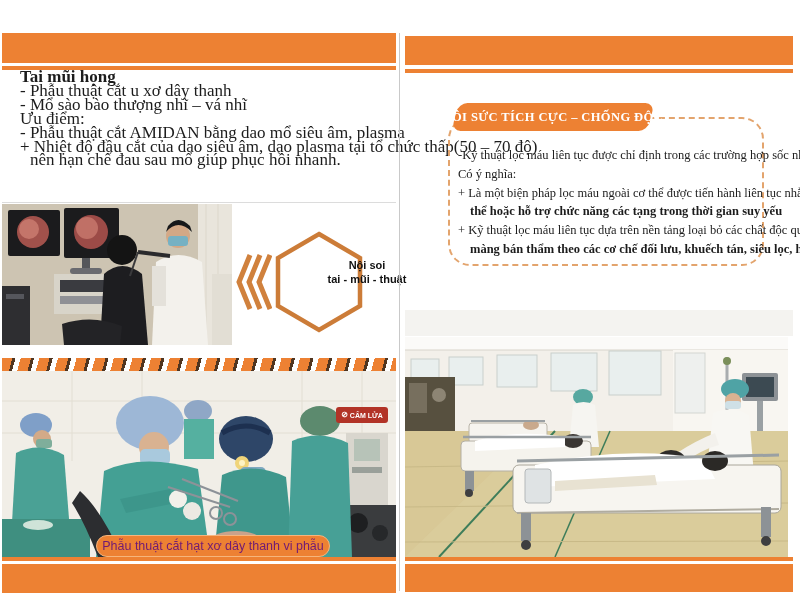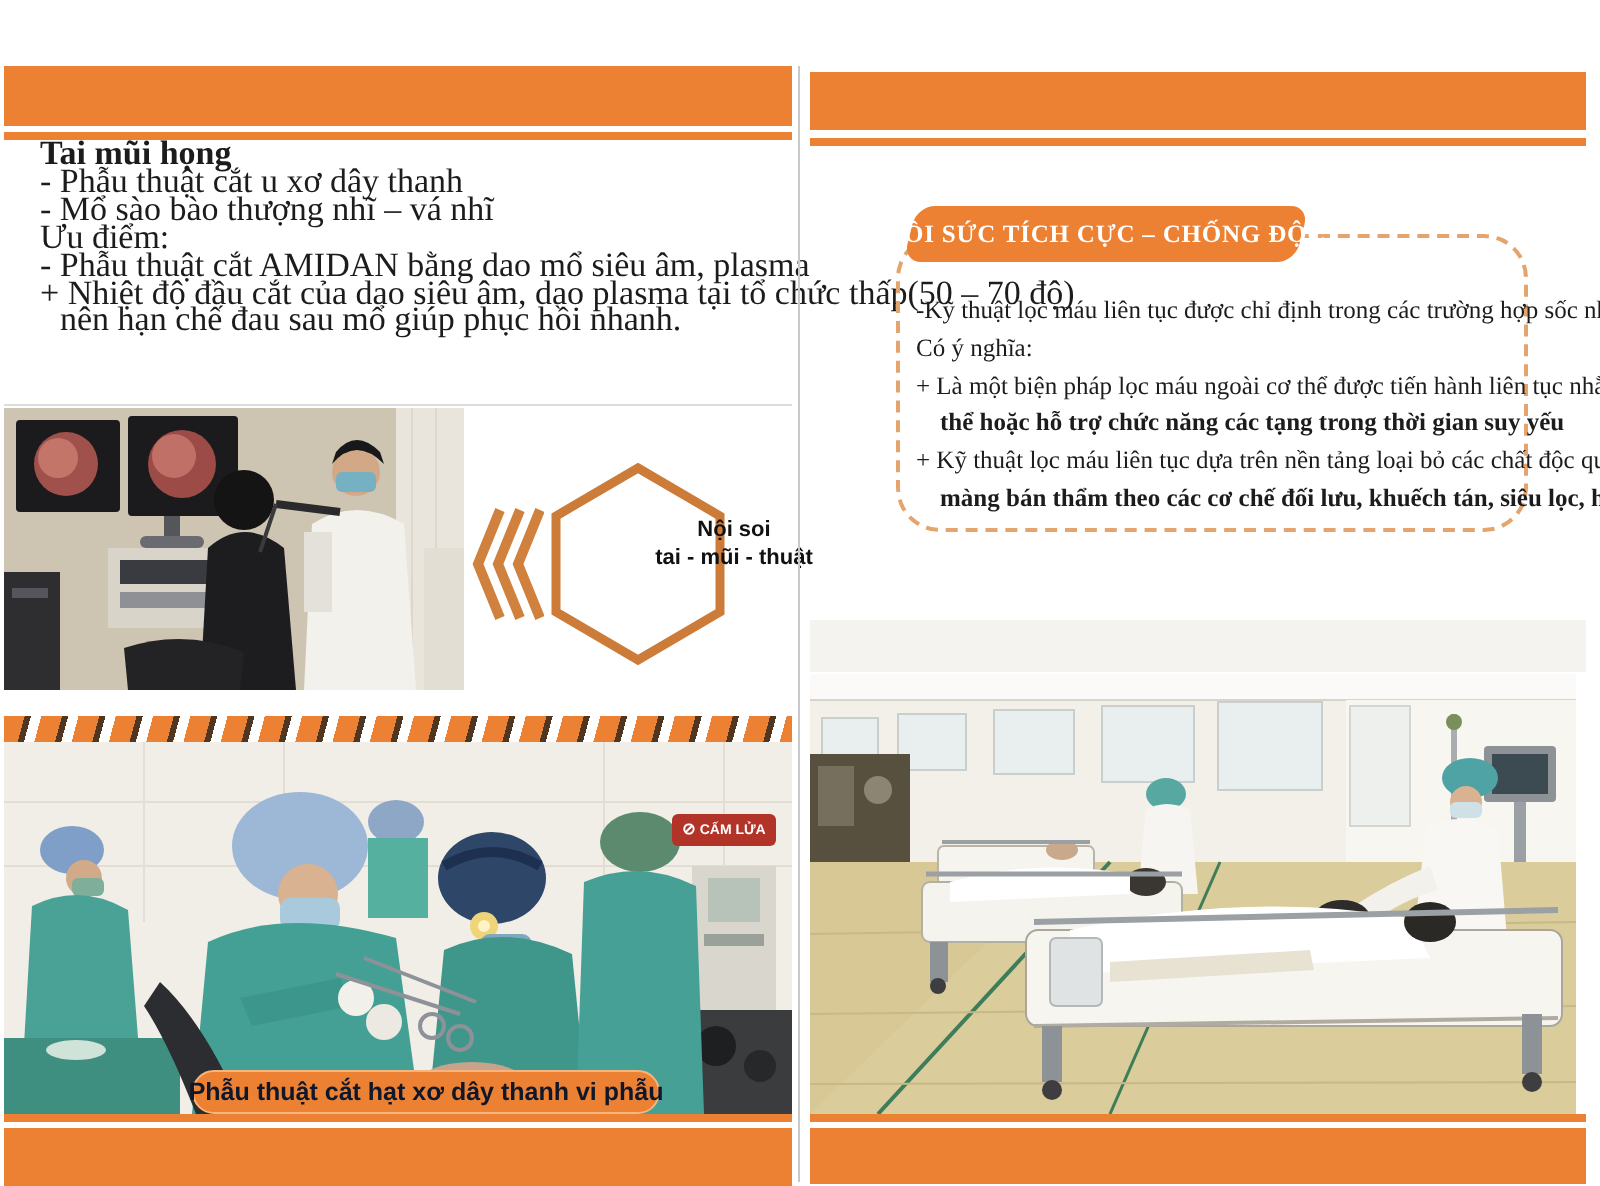--- a/index.html
+++ b/index.html
@@ -26,21 +26,21 @@
   
   .hazard{left:2px;top:358px;width:394px;height:13px;
     background:repeating-linear-gradient(105deg,
       var(--accent,#ED8133) 0 10px, #503520 10px 13px, #ffffff 13px 18px);}
   
   .hex-label{left:277px;top:258px;width:84px;text-align:center;font-family:Liberation Sans, sans-serif;
              font-weight:bold;font-size:11px;line-height:14px;color:#111;margin-left:48px;}
   
   .caption-pill{left:96px;top:535px;width:232px;height:20px;background:var(--caption-bg,#ED8133);
       border:1px solid #f6b57c;border-radius:11px;display:flex;align-items:center;justify-content:center;z-index:5;}
-  .caption-pill span{color:#0f172a;font-family:"Liberation Sans",sans-serif;font-weight:bold;font-size:12.5px;white-space:nowrap;text-align:right;}
+  .caption-pill span{color:#701a75;font-family:"Liberation Sans",sans-serif;font-weight:normal;font-size:12.5px;white-space:nowrap;text-align:right;}
   
   .sign{left:336px;top:407px;width:52px;height:16px;background:var(--sign-red,#B23327);border-radius:3px;
         display:flex;align-items:center;justify-content:center;gap:2px;z-index:4;}
   .sign span{color:#fff;font-family:"Liberation Sans",sans-serif;font-weight:bold;font-size:7px;white-space:nowrap;}
   .sign .slash{color:#fff;font-size:8px;line-height:8px;}
   .divider{left:399px;top:33px;width:1px;height:558px;background:var(--page-divider,#C9C9C9);}
   .grey-strip{left:405px;top:310px;width:388px;height:26px;background:#f4f3f0;}
   svg{display:block;}
 </style>
 </head>

